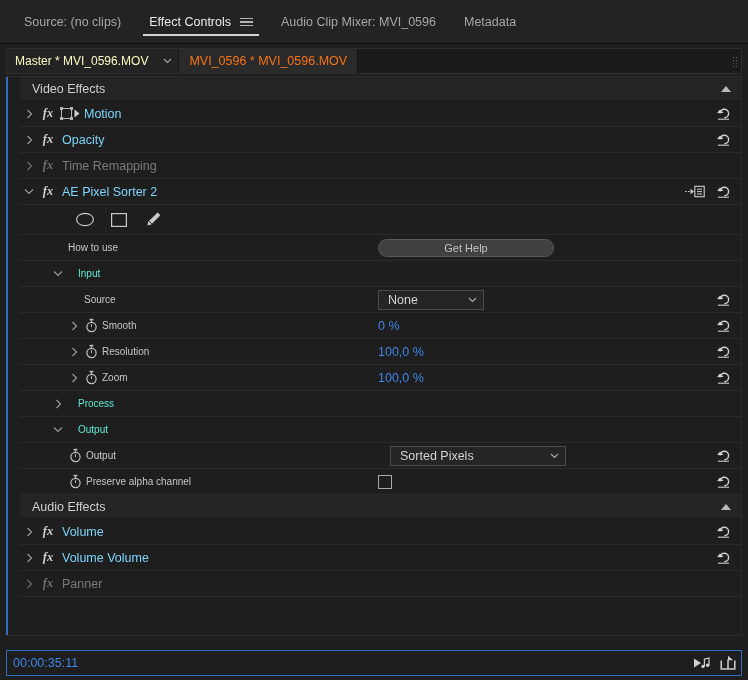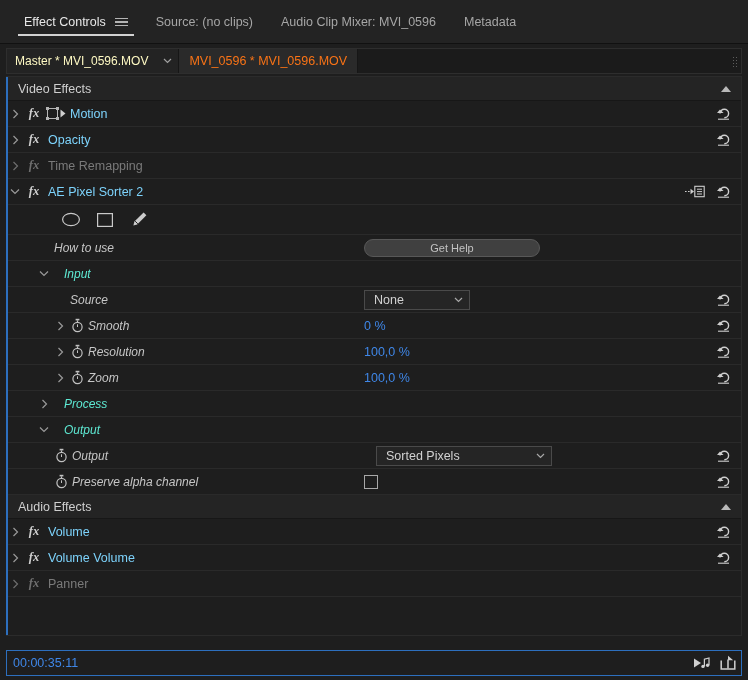--- a/index.html
+++ b/index.html
@@ -153,21 +153,21 @@
     position: absolute;
     left: 0;
     top: 0;
     bottom: 0;
     width: 2px;
     background: #2d6fbe;
     z-index: 5;
   }
   .rows {
     position: relative;
-    padding-left: 0;
+    padding-left: 14px;
   }
 
   
   .row {
     position: relative;
     height: 26px;
     display: flex;
     align-items: center;
     border-bottom: 1px solid #2a2a2a;
     box-sizing: border-box;
@@ -304,24 +304,23 @@
   .stopwatch {
     width: 18px;
     display: flex;
     align-items: center;
     justify-content: center;
     cursor: pointer;
     flex: 0 0 auto;
   }
   .param-name {
     color: #c6c6c6;
-    font-size: 12px;
+    font-size: 10px;
     white-space: nowrap;
     margin-left: 2px;
-    font-style: italic;
   }
   .param-name.section {
     color: #5eead4;
   }
   .param-value {
     position: absolute;
     left: 358px;
     color: #3f87e8;
     font-size: 12.5px;
     cursor: text;
@@ -404,30 +403,30 @@
     justify-content: center;
     cursor: pointer;
   }
 </style>
 </head>
 <body>
 
 <div class="app">
 
   <div class="tabstrip">
+    <div class="tab">
+      <span>Source: (no clips)</span>
+    </div>
     <div class="tab active">
       <span>Effect Controls</span>
       <span class="tab-menu-icon">
         <i></i>
           <i></i>
           <i></i>
       </span>
-    </div>
-    <div class="tab">
-      <span>Source: (no clips)</span>
     </div>
     <div class="tab">
       <span>Audio Clip Mixer: MVI_0596</span>
     </div>
     <div class="tab">
       <span>Metadata</span>
     </div>
   </div>
 
   <div class="masterbar">

